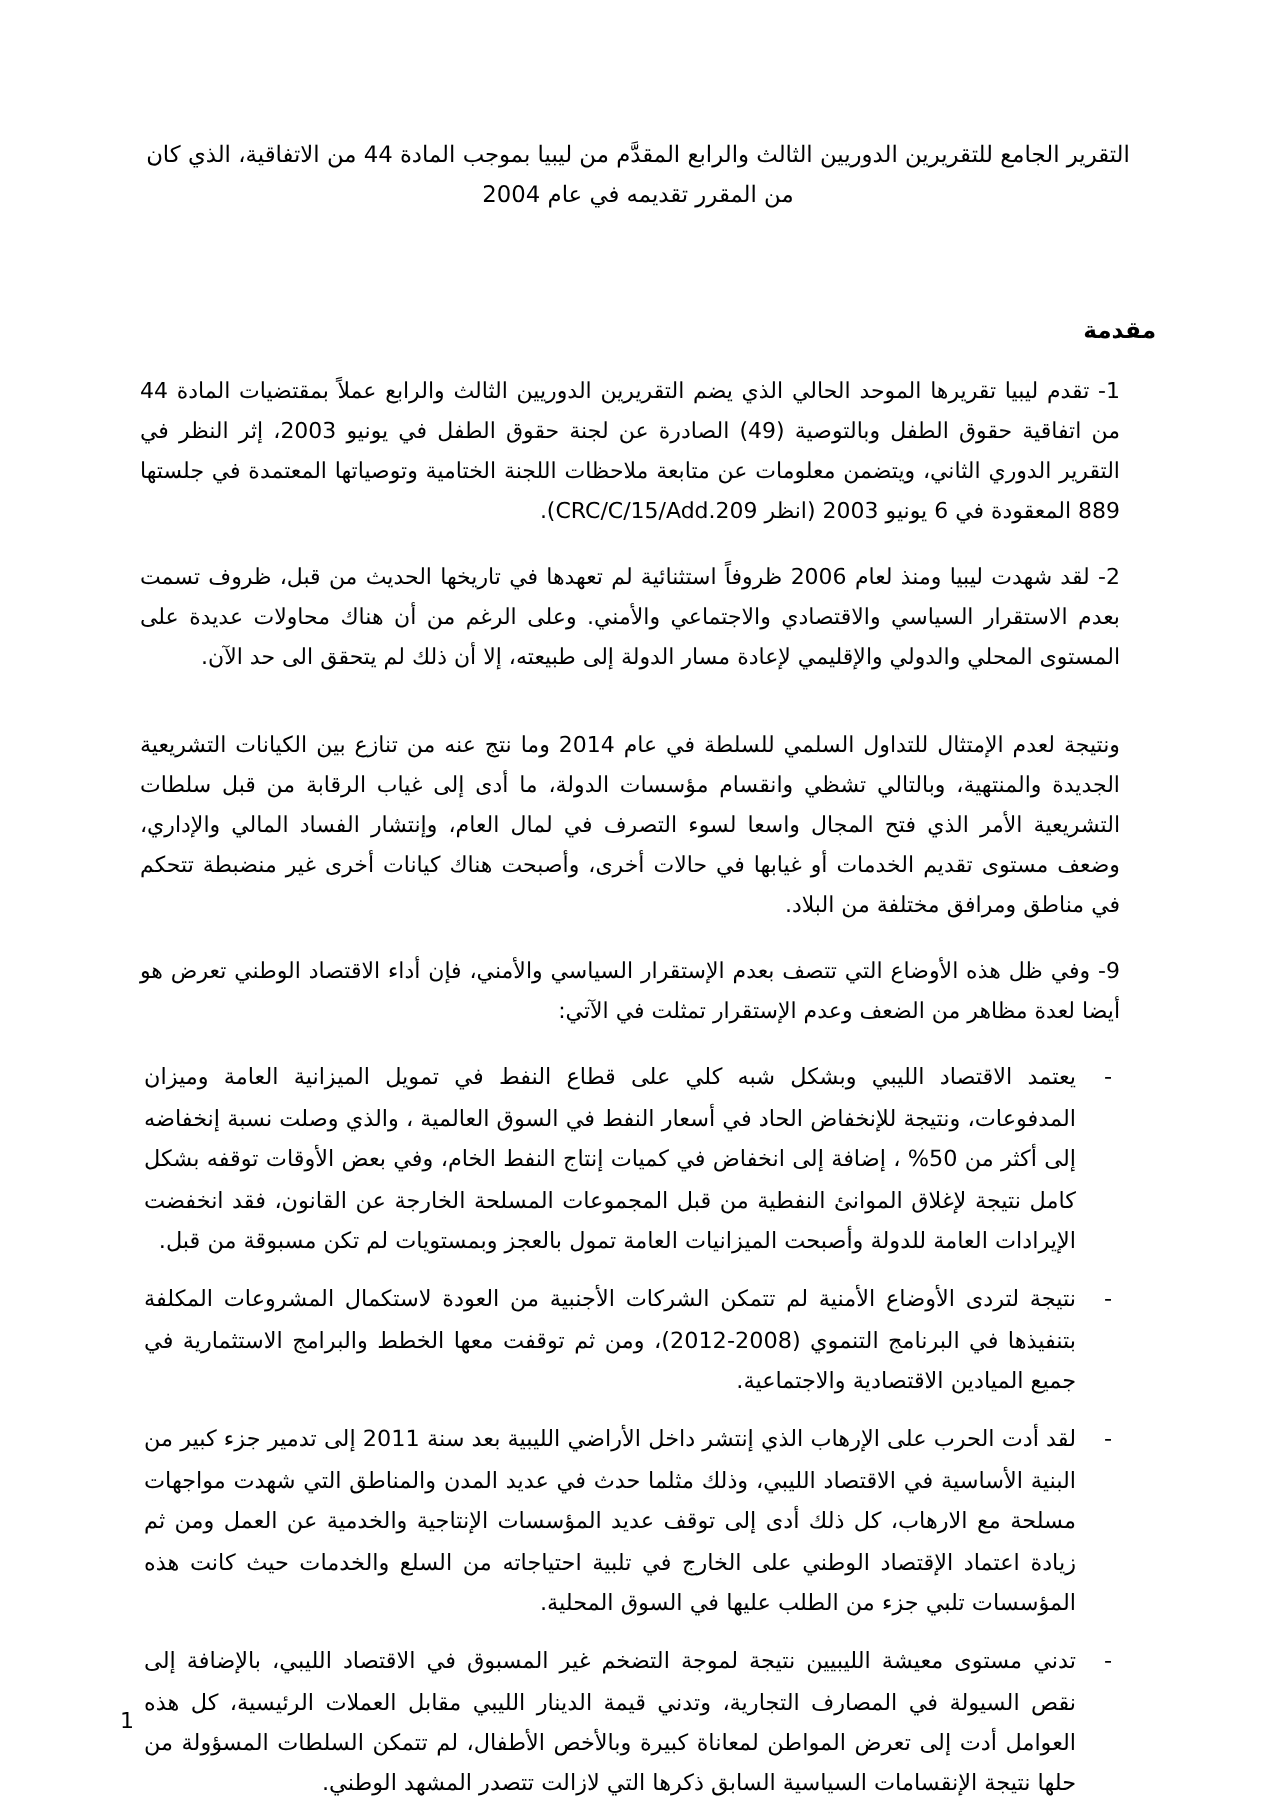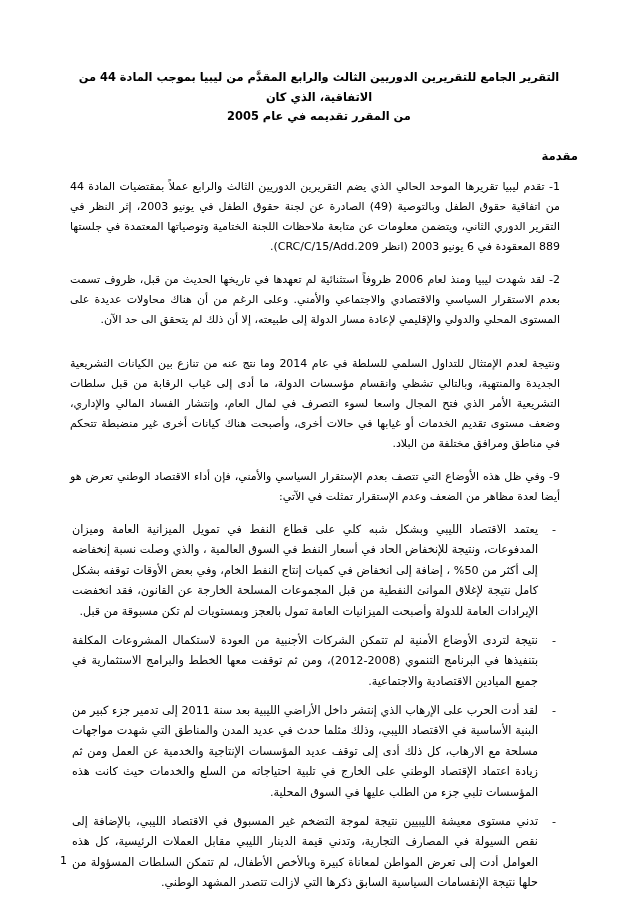--- a/index.html
+++ b/index.html
@@ -18,34 +18,34 @@
   }
   .page {
     position: relative;
     width: 640px;
     height: 905px;
     box-sizing: border-box;
     padding: 60px 62px 40px 60px;
   }
   .doc-title {
     text-align: center;
-    font-weight: bold;
+    font-weight: normal;
     font-size: 11.4px;
     line-height: 1.72;
     direction: rtl;
     margin: 8px auto 0 auto;
     width: 500px;
     letter-spacing: 0px;
   }
   .section-heading {
     font-weight: bold;
     font-size: 11.6px;
     text-align: right;
     direction: rtl;
-    margin-top: 22px;
+    margin-top: 51px;
     margin-bottom: 14px;
     padding-left: 0;
     padding-right: 0;
   }
   .body-para {
     font-size: 11px;
     line-height: 1.82;
     direction: rtl;
     text-align: justify;
     text-align-last: right;
@@ -94,21 +94,21 @@
   }
 </style>
 </head>
 <body>
 
 <div class="page">
 
   <div class="doc-title">
     <span>التقرير الجامع للتقريرين الدوريين الثالث والرابع المقدَّم من ليبيا بموجب المادة 44 من الاتفاقية، الذي كان</span>
     <br>
-    <span>من المقرر تقديمه في عام 2005</span>
+    <span>من المقرر تقديمه في عام 2004</span>
   </div>
 
   <div class="section-heading">مقدمة</div>
 
   <p class="body-para para-indent">1- تقدم ليبيا تقريرها الموحد الحالي الذي يضم التقريرين الدوريين الثالث والرابع عملاً بمقتضيات المادة 44 من اتفاقية حقوق الطفل وبالتوصية (49) الصادرة عن لجنة حقوق الطفل في يونيو 2003، إثر النظر في التقرير الدوري الثاني، ويتضمن معلومات عن متابعة ملاحظات اللجنة الختامية وتوصياتها المعتمدة في جلستها 889 المعقودة في 6 يونيو 2003 (انظر CRC/C/15/Add.209).</p>
 
   <p class="body-para para-indent">2- لقد شهدت ليبيا ومنذ لعام 2006 ظروفاً استثنائية لم تعهدها في تاريخها الحديث من قبل، ظروف تسمت بعدم الاستقرار السياسي والاقتصادي والاجتماعي والأمني. وعلى الرغم من أن هناك محاولات عديدة على المستوى المحلي والدولي والإقليمي لإعادة مسار الدولة إلى طبيعته، إلا أن ذلك لم يتحقق الى حد الآن.</p>
 
   <p class="body-para para-plain">ونتيجة لعدم الإمتثال للتداول السلمي للسلطة في عام 2014 وما نتج عنه من تنازع بين الكيانات التشريعية الجديدة والمنتهية، وبالتالي تشظي وانقسام مؤسسات الدولة، ما أدى إلى غياب الرقابة من قبل سلطات التشريعية الأمر الذي فتح المجال واسعا لسوء التصرف في لمال العام، وإنتشار الفساد المالي والإداري، وضعف مستوى تقديم الخدمات أو غيابها في حالات أخرى، وأصبحت هناك كيانات أخرى غير منضبطة تتحكم في مناطق ومرافق مختلفة من البلاد.</p>
 

